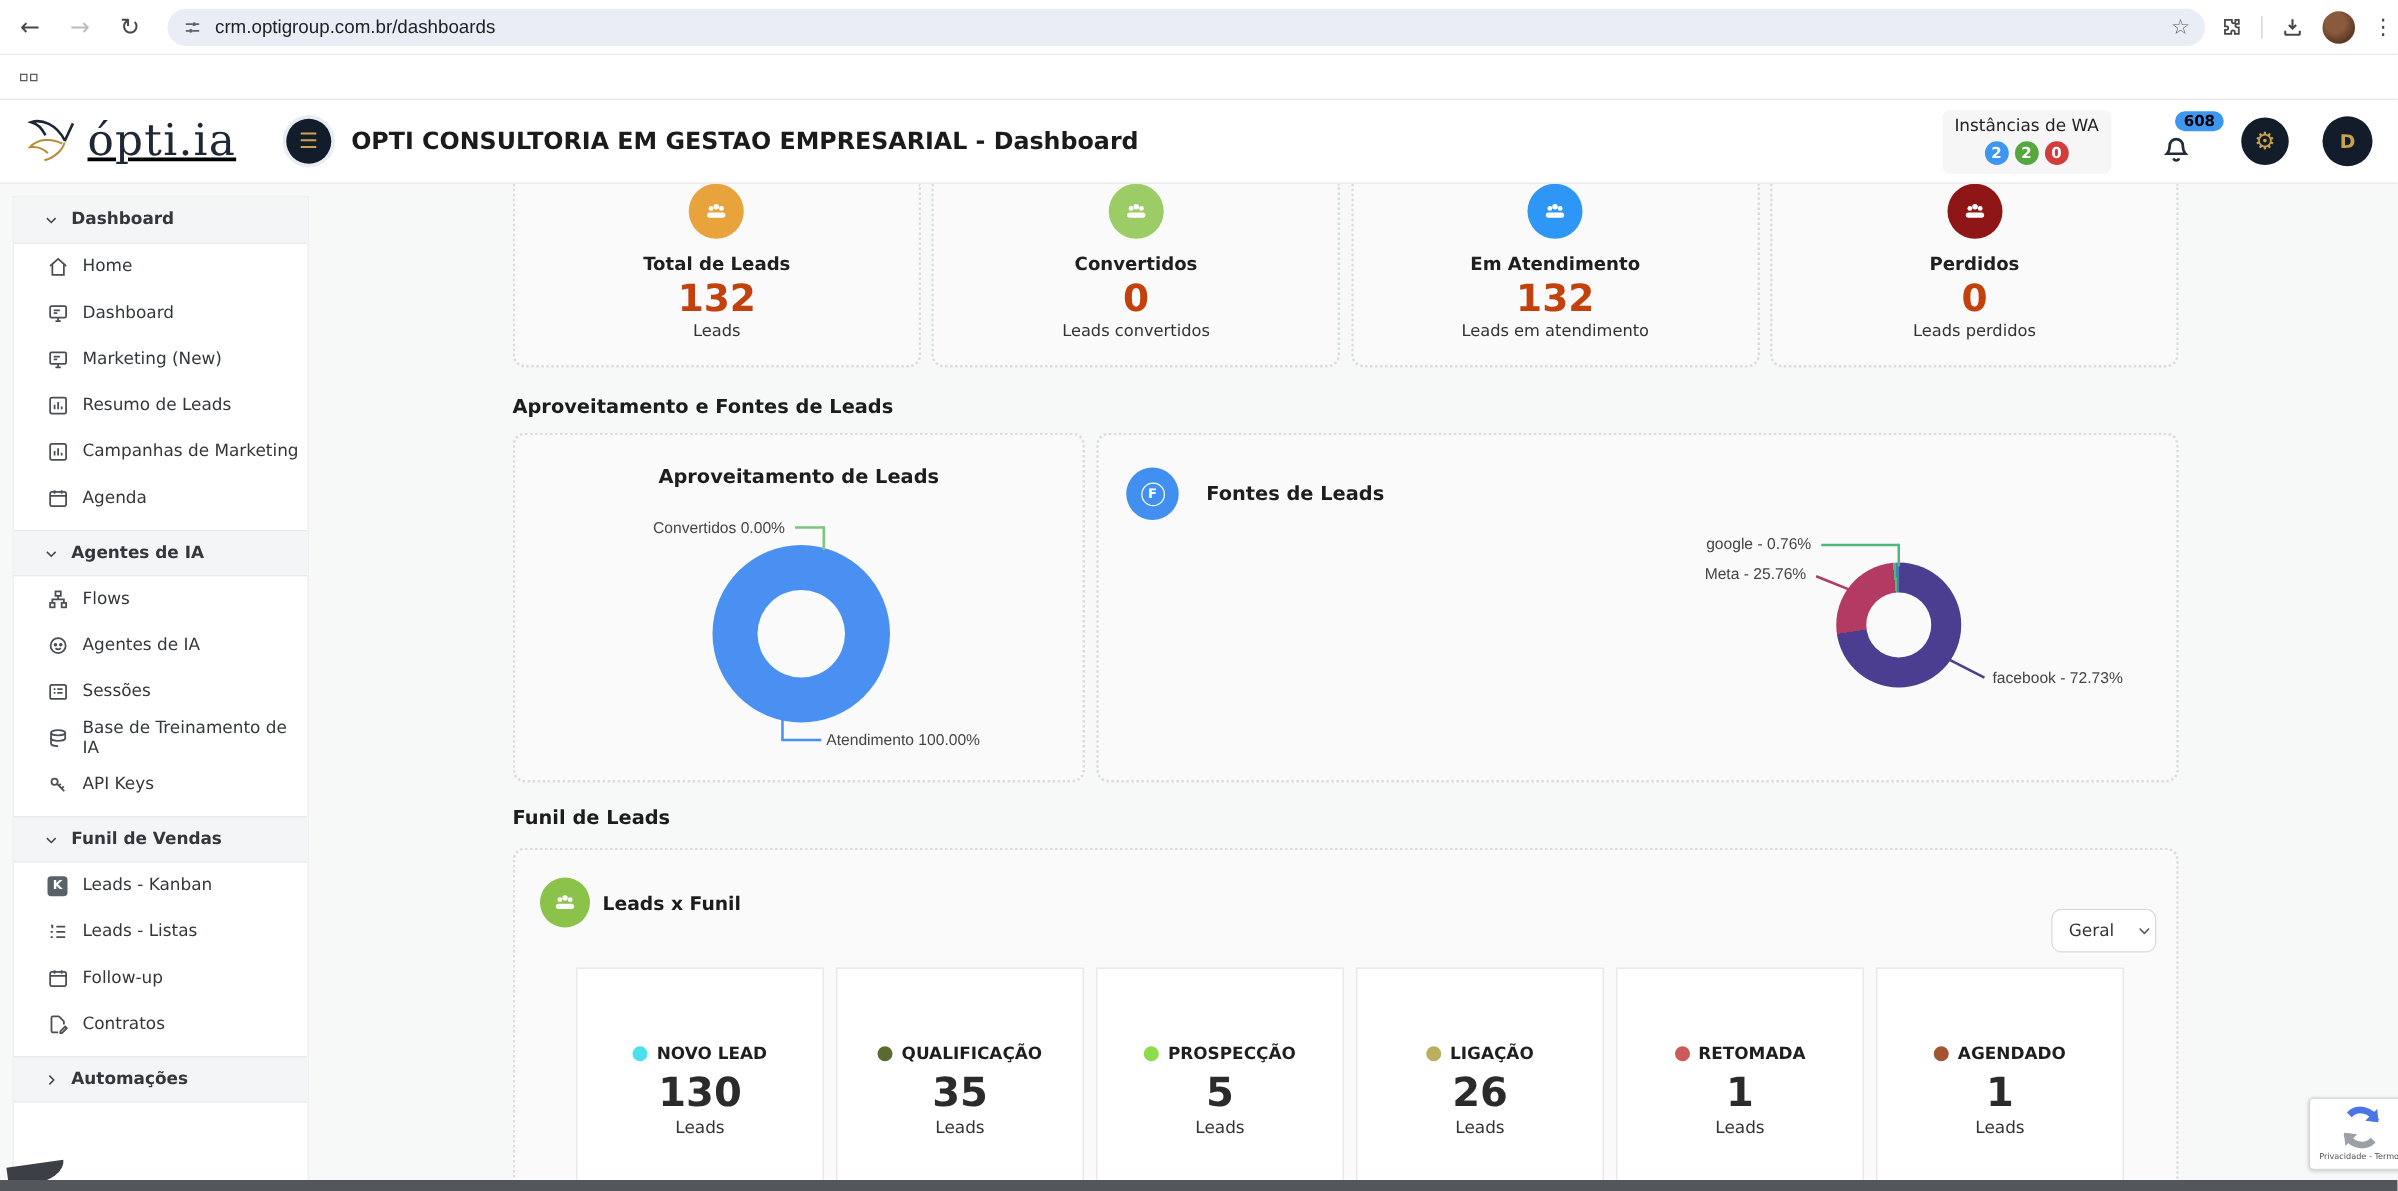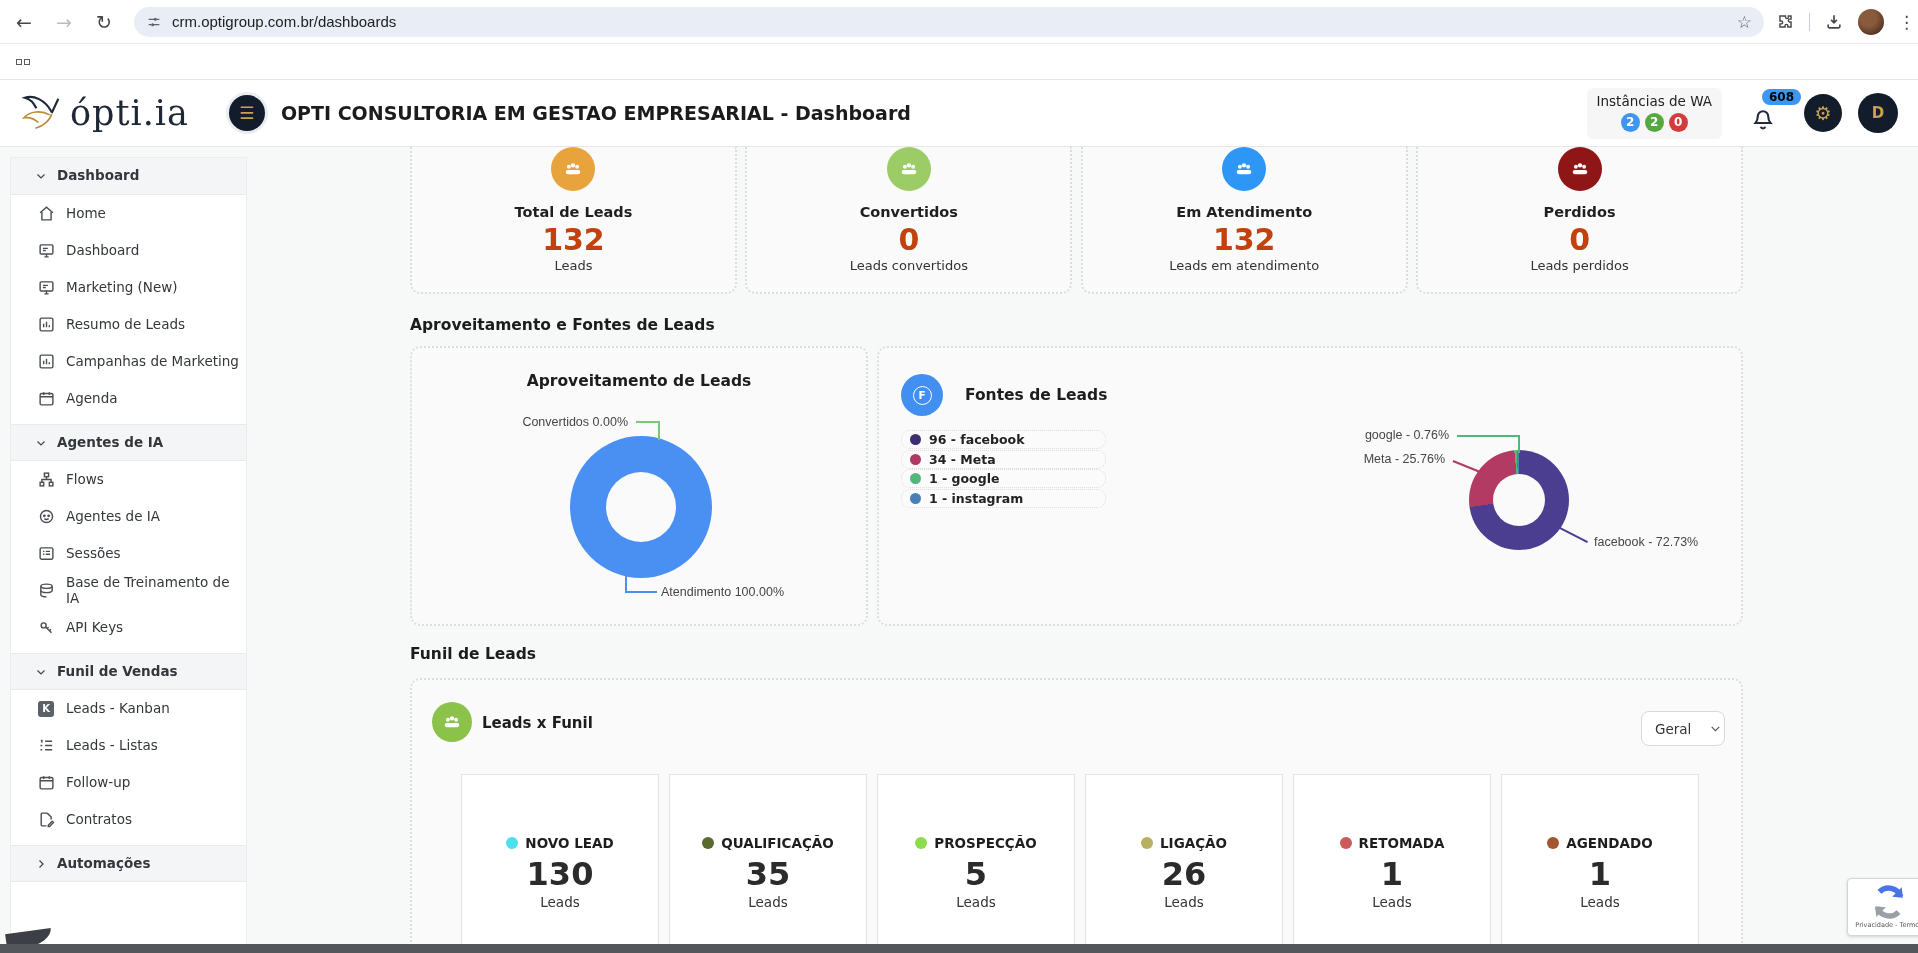--- a/index.html
+++ b/index.html
@@ -24,28 +24,28 @@
 
   
   .bstrip { position:absolute; top:44px; left:0; width:1918px; height:36px; background:#fff;
     border-bottom:1px solid #e5e5e5; display:flex; align-items:center; z-index:49;}
   .grid-ico { display:flex; gap:2px; margin-left:16px; }
   .grid-ico i { width:6px; height:6px; border:1.6px solid #5a5a5a; display:block; }
 
   
   .app-header { position:absolute; top:80px; left:0; width:1918px; height:67px; background:#fff;
     border-bottom:1px solid #e7e7e7; display:flex; align-items:center; z-index:40; }
-  .logo { display:flex; align-items:center; margin-left:22px; }
+  .logo { display:flex; align-items:center; margin-left:22px;text-decoration:underline; }
   .logo-text { font-family:"DejaVu Serif","Liberation Serif",serif; font-size:35px; color:#1d2736;
     letter-spacing:1px; margin-left:2px; }
   .menu-btn { width:36px; height:36px; border-radius:50%; background:#121c2b; color:#c9a24b;
     display:flex; align-items:center; justify-content:center; font-size:17px; margin-left:40px;
     box-shadow:0 0 0 3px #e9ecf1; cursor:pointer; }
   .page-title { font-size:19px; font-weight:bold; color:#1b1b1b; margin-left:16px; }
-  .hdr-right { margin-left:auto; display:flex; align-items:center; margin-right:20px; }
+  .hdr-right { margin-left:auto; display:flex; align-items:center; margin-right:20px;gap:11px; }
   .wa-chip { background:#f6f6f6; border-radius:6px; padding:5px 10px 7px; text-align:center; cursor:pointer;}
   .wa-label { font-size:13.5px; color:#222; }
   .wa-badges { display:flex; justify-content:center; gap:5px; margin-top:4px; }
   .wa-badge { width:19px; height:19px; border-radius:50%; color:#fff; font-size:12px; font-weight:bold;
     display:flex; align-items:center; justify-content:center; }
   .bell-wrap { position:relative; margin-left:26px; width:34px; height:36px; cursor:pointer;}
   .bell-badge { position:absolute; top:-8px; left:12px; background:#3d96f0; color:#000000; font-size:12px;
     font-weight:bold; padding:1px 7px; border-radius:10px; border:2px solid #fff; }
   .gear-btn { width:38px; height:38px; border-radius:50%; background:#121c2b; color:#c9a24b;
     display:flex; align-items:center; justify-content:center; font-size:19px; margin-left:22px; cursor:pointer;}
@@ -102,21 +102,21 @@
   .legend-row { display:flex; align-items:center; border:1px dotted #ddd; border-radius:9px;
     padding:1px 8px; height:19px; margin-bottom:0.5px; background:#fbfbfb; }
   .legend-dot { width:11px; height:11px; border-radius:50%; margin-right:8px; flex:0 0 11px; }
   .legend-txt { font-size:12.5px; font-weight:600; color:#222; }
 
   .card-funnel { position:absolute; top:531px; left:0; width:1333px; height:420px;
     background:#fafafa; border:2px dotted #dcdcdc; border-radius:10px 10px 0 0; border-bottom:none;}
   .funnel-hdr-ico { position:absolute; left:20px; top:22px; width:40px; height:40px; border-radius:50%;
     background:#8bc34a; display:flex; align-items:center; justify-content:center; }
   .funnel-title { position:absolute; left:70px; top:34px; font-size:15px; font-weight:600; color:#1d1d1d; }
-  .geral-select { position:absolute; right:16px; top:31px; width:84px; height:35px; background:#fff;
+  .geral-select { position:absolute; right:16px; top:47px; width:84px; height:35px; background:#fff;
     border:1px solid #d9d9d9; border-radius:8px; display:flex; align-items:center;
     justify-content:space-between; padding:0 2px 0 13px; cursor:pointer; }
   .geral-txt { font-size:13.5px; color:#333; }
   .stages { position:absolute; left:49px; top:94px; display:flex; gap:10px; }
   .stage-card { width:198px; height:300px; background:#fff; border:1px solid #e3e3e3; text-align:center; }
   .stage-name-row { margin-top:60px; display:flex; align-items:center; justify-content:center; gap:7px; }
   .stage-dot { width:12px; height:12px; border-radius:50%; }
   .stage-name { font-size:13.5px; font-weight:bold; color:#1e1e1e; }
   .stage-num { font-size:32px; font-weight:bold; color:#2b2b2b; margin-top:4px; }
   .stage-unit { font-size:13.5px; color:#333; margin-top:1px; }
@@ -460,38 +460,20 @@
     <div class="conn" style="left:213px; top:243px; width:32px; height:1.6px; background:#4a90f2;"></div>
   </div>
 
   <div class="dcard card-fontes">
     <div class="fontes-hdr">
       <div class="f-circle">
         <span class="f-ring">F</span>
       </div>
       <div class="fontes-title">Fontes de Leads</div>
     </div>
-    <div class="legend">
-      <div class="legend-row">
-        <span class="legend-dot" style="background-color: rgb(63, 45, 116);"></span>
-        <span class="legend-txt">96 - facebook</span>
-      </div>
-      <div class="legend-row">
-        <span class="legend-dot" style="background-color: rgb(176, 56, 101);"></span>
-        <span class="legend-txt">34 - Meta</span>
-      </div>
-      <div class="legend-row">
-        <span class="legend-dot" style="background-color: rgb(82, 183, 125);"></span>
-        <span class="legend-txt">1 - google</span>
-      </div>
-      <div class="legend-row">
-        <span class="legend-dot" style="background-color: rgb(74, 127, 181);"></span>
-        <span class="legend-txt">1 - instagram</span>
-      </div>
-    </div>
 
     <div class="donut" style="left: 590px; top: 102px; width: 100px; height: 100px; background: conic-gradient(rgb(75, 61, 143) 0%, rgb(75, 61, 143) 72.73%, rgb(178, 58, 99) 72.73%, rgb(178, 58, 99) 98.49%, rgb(82, 183, 125) 98.49%, rgb(82, 183, 125) 99.25%, rgb(74, 127, 181) 99.25%, rgb(74, 127, 181) 100%);">
       <div class="hole" style="left:24px; top:24px; width:52px; height:52px;"></div>
     </div>
     <div class="chart-lbl" style="right:292px; top:80px;">google - 0.76%</div>
     <div class="conn" style="left:578px; top:87px; width:62px; height:1.6px; background:#52b77d;"></div>
     <div class="conn" style="left:639px; top:87px; width:1.6px; height:18px; background:#52b77d;"></div>
     <div class="chart-lbl" style="right:296px; top:104px;padding-left:44px;">Meta - 25.76%</div>
     <div class="conn" style="left:574px; top:112px; width:40px; height:1.6px; background:#b23a63; transform:rotate(22deg); transform-origin:left center;"></div>
     <div class="chart-lbl" style="left:715px; top:187px;">facebook - 72.73%</div>

